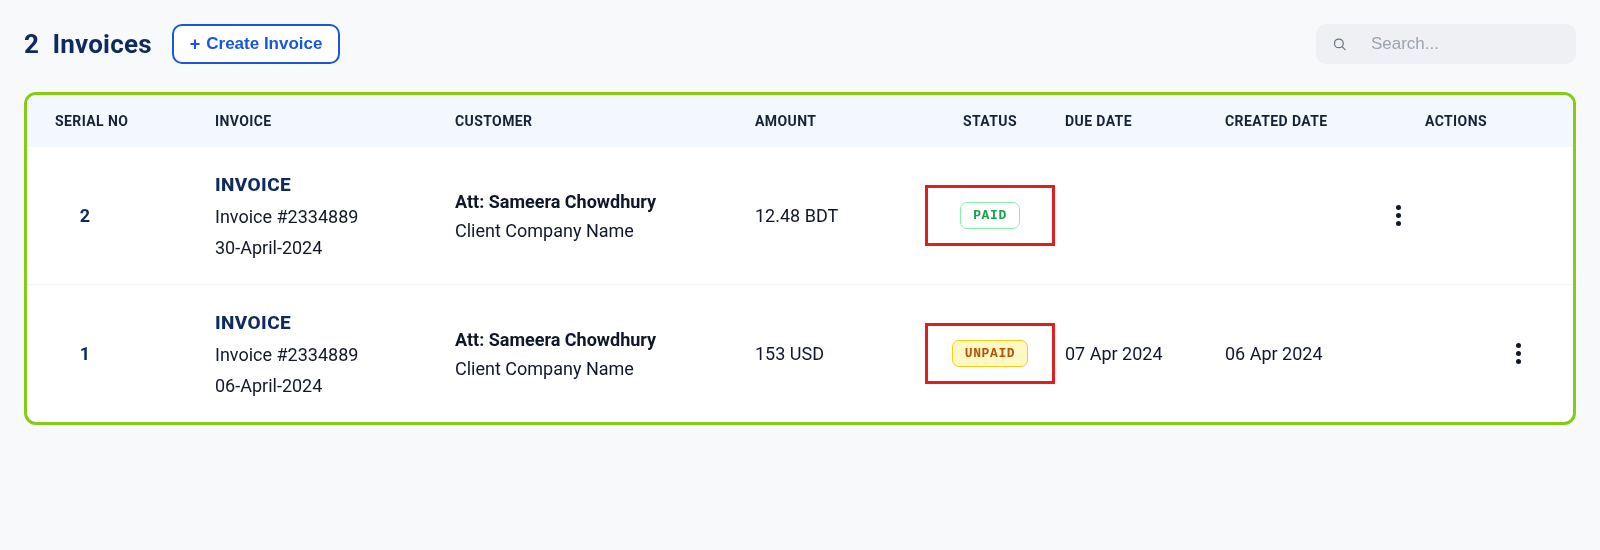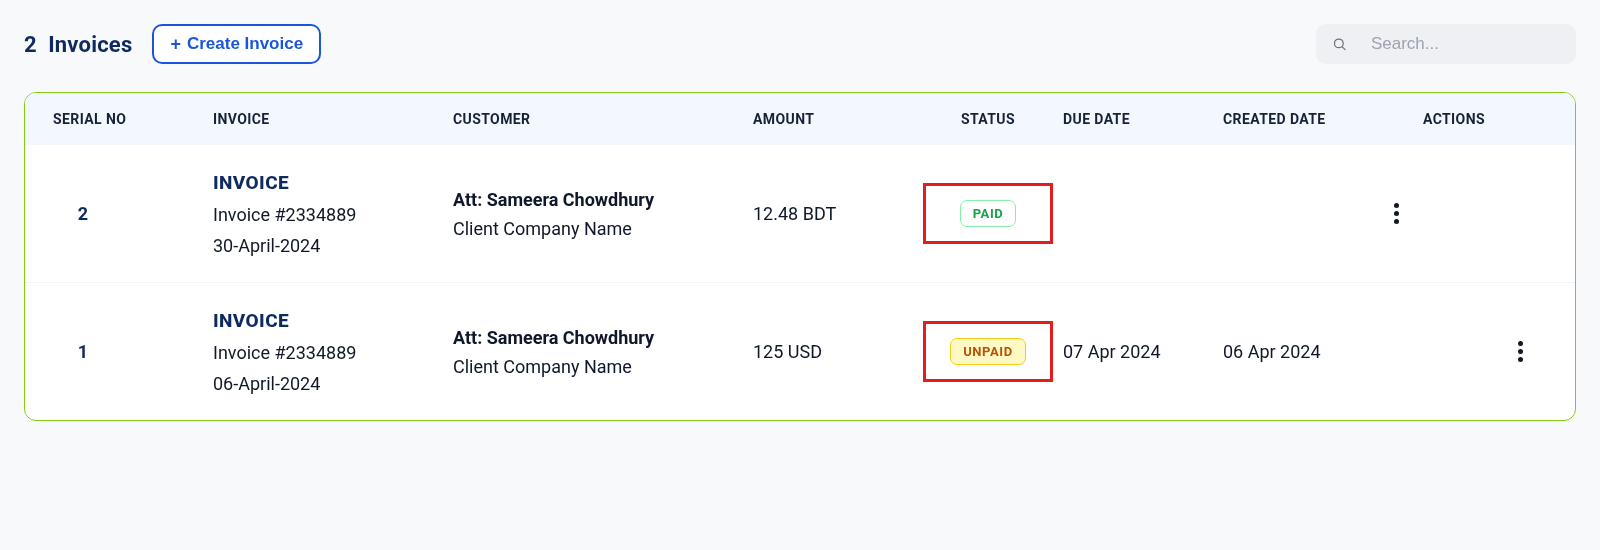--- a/index.html
+++ b/index.html
@@ -16,21 +16,21 @@
       align-items: center;
       justify-content: space-between;
       margin-bottom: 28px;
     }
     .top-left {
       display: flex;
       align-items: center;
       gap: 20px;
     }
     .page-title {
-      font-size: 22px;
+      font-size: 26px;
       font-weight: 700;
       color: #0f2a5f;
       letter-spacing: 0.2px;
     }
     .page-title .count {
       color: #0f2a5f;
       font-weight: 700;
     }
     .create-btn {
       display: inline-flex;
@@ -65,21 +65,21 @@
       background: transparent;
       outline: none;
       font-size: 17px;
       color: #374151;
       width: 100%;
     }
     .search-input::placeholder { color: #9ca3af; }
 
     .table-card {
       background: #fff;
-      border: 1px solid #84cc16;
+      border: 3px solid #84cc16;
       border-radius: 12px;
       overflow: hidden;
     }
     .thead {
       display: grid;
       grid-template-columns: 160px 240px 300px 160px 150px 160px 200px 1fr;
       align-items: center;
       background: #f3f8ff;
       padding: 18px 28px;
       font-size: 14px;
@@ -128,20 +128,21 @@
       justify-content: center;
       align-items: center;
     }
     .status-highlight {
       border: 3px solid #e11d1d;
       padding: 14px 20px;
       display: inline-flex;
       align-items: center;
       justify-content: center;
       min-width: 130px;
+      font-family: Liberation Mono, monospace;
     }
     .badge {
       display: inline-block;
       font-size: 13px;
       font-weight: 700;
       letter-spacing: 0.6px;
       padding: 5px 12px;
       border-radius: 7px;
     }
     .badge.green {
@@ -244,21 +245,21 @@
       </div>
     <div class="inv-block">
       <div class="inv-title">INVOICE</div>
       <div class="inv-num">Invoice #2334889</div>
       <div class="inv-date">06-April-2024</div>
     </div>
     <div class="cust">
       <div class="att">Att: Sameera Chowdhury</div>
       <div class="company">Client Company Name</div>
     </div>
-    <div>125 USD</div>
+    <div>153 USD</div>
     <div class="status-cell">
       <div class="status-highlight">
         <span class="badge amber">UNPAID</span>
       </div>
     </div>
     <div>07 Apr 2024</div>
     <div>06 Apr 2024</div>
     <div class="actions">
       <div class="kebab">
         <span></span>

